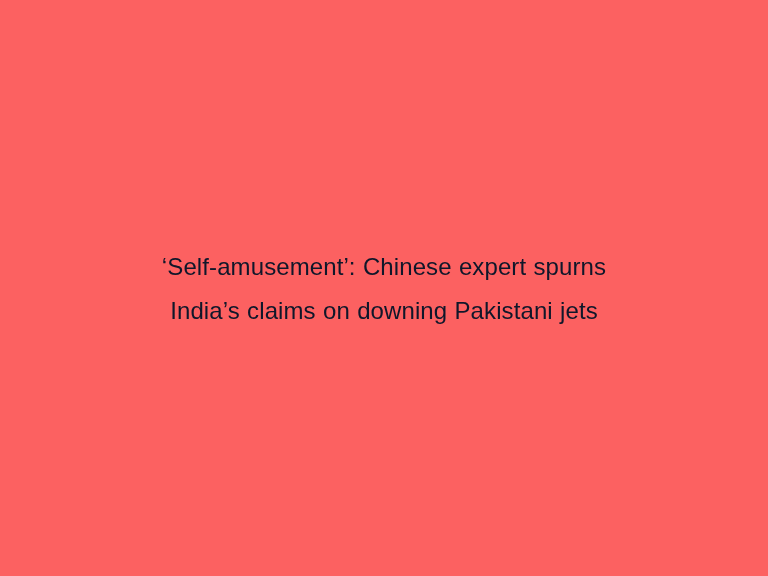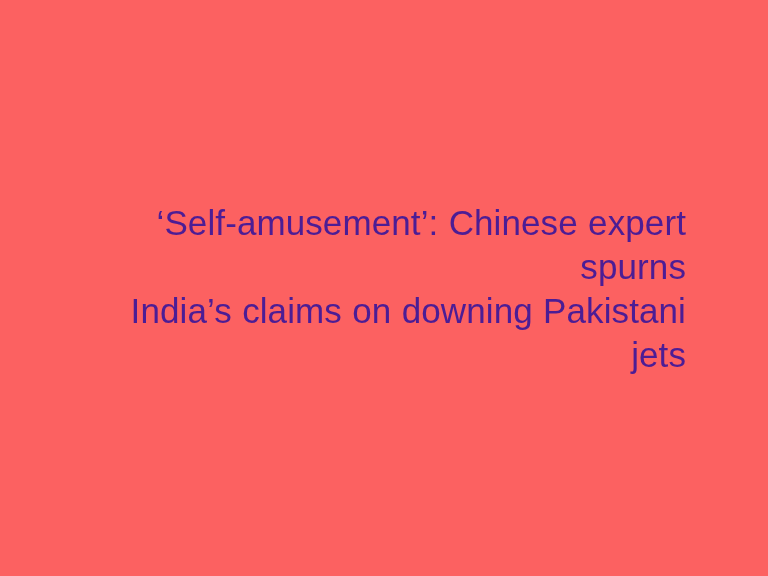--- a/index.html
+++ b/index.html
@@ -29,28 +29,28 @@
   #headline-block {
     width: 620px;
     text-align: center;
     padding: 0 8px;
     
     transform: translateY(1px);
   }
 
   #headline-text {
     display: block;
-    color: #4c1d95;
+    color: #0f172a;
     font-family: "Liberation Sans", sans-serif;
-    font-size: 35px;
+    font-size: 24px;
     font-weight: 400;
     line-height: 44px;
     letter-spacing: 0.1px;
     word-spacing: 0.5px;
-    text-align: right;
+    text-align: center;
     white-space: pre-line;
     -webkit-font-smoothing: antialiased;
   }
 </style>
 </head>
 <body>
 
 <div id="headline-card">
 
   <div id="headline-block">

